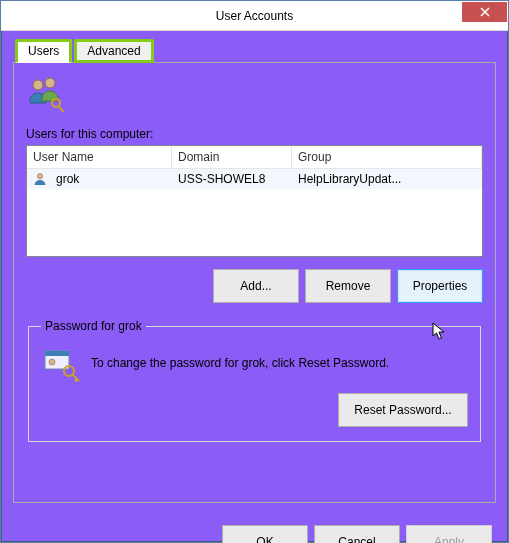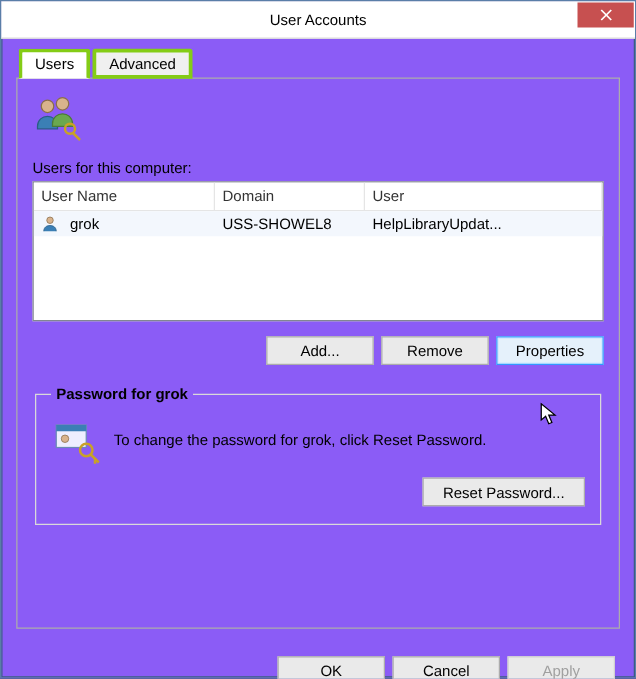--- a/index.html
+++ b/index.html
@@ -48,30 +48,30 @@
   .col-group { flex: 1; }
   .list-row {
     display: flex; background: #f3f7fd; align-items: center; cursor: pointer;
   }
   .list-row .cell { padding: 3px 6px; overflow: hidden; text-overflow: ellipsis; white-space: nowrap; }
   .cell-user { width: 145px; display: flex; align-items: center; gap: 9px; }
   .cell-domain { width: 120px; }
   .cell-group { flex: 1; }
   .row-btns { display: flex; gap: 6px; justify-content: flex-end; margin-top: 12px; }
   .btn {
-    min-width: 86px; height: 23px; background: #eaeaea; border: 1px solid #acacac;
+    min-width: 86px; height: 34px; background: #eaeaea; border: 1px solid #acacac;
     display: inline-flex; align-items: center; justify-content: center; cursor: pointer;
     padding: 0 10px;
   }
   .btn.hot { border-color: #3399ff; background: #e5f1fb; box-shadow: inset 0 0 0 1px #cce8ff; }
   .btn.disabled { color: #a0a0a0; border-color: #d0d0d0; cursor: default; }
   fieldset.pwbox {
     border: 1px solid #d9d9d9; margin-top: 16px; padding: 10px 12px 14px 12px;
   }
-  fieldset.pwbox legend { padding: 0 4px; font-weight: bold; }
+  fieldset.pwbox legend { padding: 0 4px; }
   .pw-inner { display: flex; gap: 10px; align-items: center; }
   .pw-inner .icon-area { width: 40px; height: 40px; flex: none; }
   .pw-btn-row { display: flex; justify-content: flex-end; margin-top: 10px; }
   .dialog-btns {
     display: flex; gap: 6px; justify-content: flex-end; padding: 10px 16px 14px 0;
   }
   .user-icon-sm svg { display:block; }
   .cursor-ptr {
     position: absolute; left: 431px; top: 321px; width: 16px; height: 20px;
     pointer-events: none;
@@ -112,21 +112,21 @@
           </svg>
         </div>
       </div>
 
       <div class="section-label">Users for this computer:</div>
 
       <div class="list">
         <div class="list-header">
           <div class="col col-user">User Name</div>
           <div class="col col-domain">Domain</div>
-          <div class="col col-group">User</div>
+          <div class="col col-group">Group</div>
         </div>
         <div class="list-row">
           <div class="cell cell-user">
             <span class="user-icon-sm">
               <svg width="14" height="14" viewBox="0 0 14 14">
                 <circle cx="7" cy="4.2" r="2.6" fill="#d9b38c" stroke="#8a6d4b" stroke-width="0.6"></circle>
                 <path d="M2 13c0-3 2.2-4.6 5-4.6s5 1.6 5 4.6" fill="#3b7fb5" stroke="#2a5d85" stroke-width="0.6"></path>
               </svg>
             </span>
             <span>grok</span>

